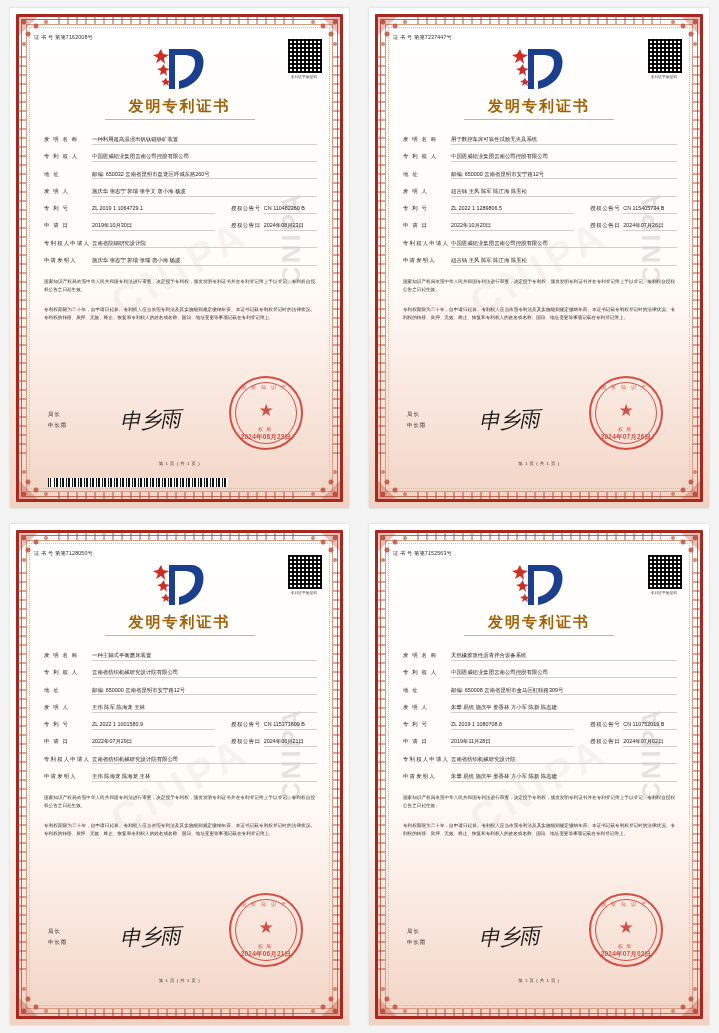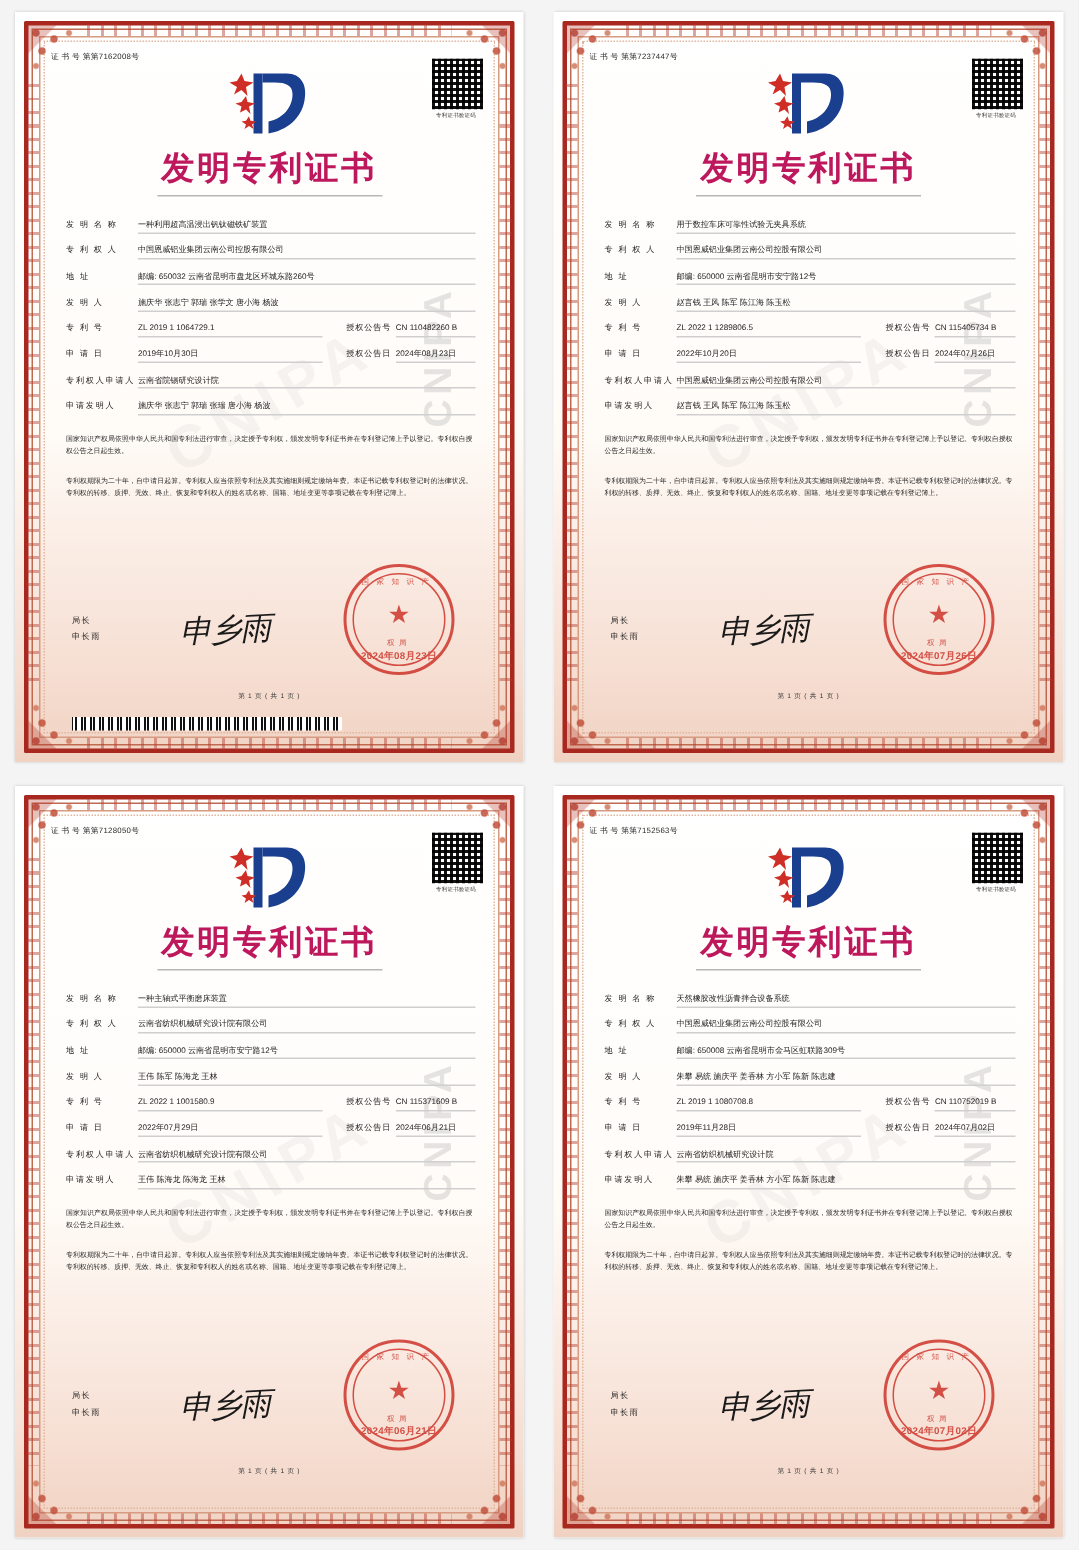--- a/index.html
+++ b/index.html
@@ -178,24 +178,24 @@
     position: absolute;
     left: 50%;
     top: 2px;
     transform: translateX(-50%);
     width: 70px;
     height: 48px;
   }
 
   .title {
     text-align: center;
-    font-size: 22px;
+    font-size: 15px;
     font-weight: bold;
     letter-spacing: 2px;
-    color: #be185d;
+    color: #a16207;
     margin-top: 2px;
     font-family: "DejaVu Sans", "Liberation Sans", sans-serif;
   }
   .title-rule {
     width: 150px;
     height: 1px;
     background: #b7b7b7;
     margin: 3px auto 0;
   }
 

